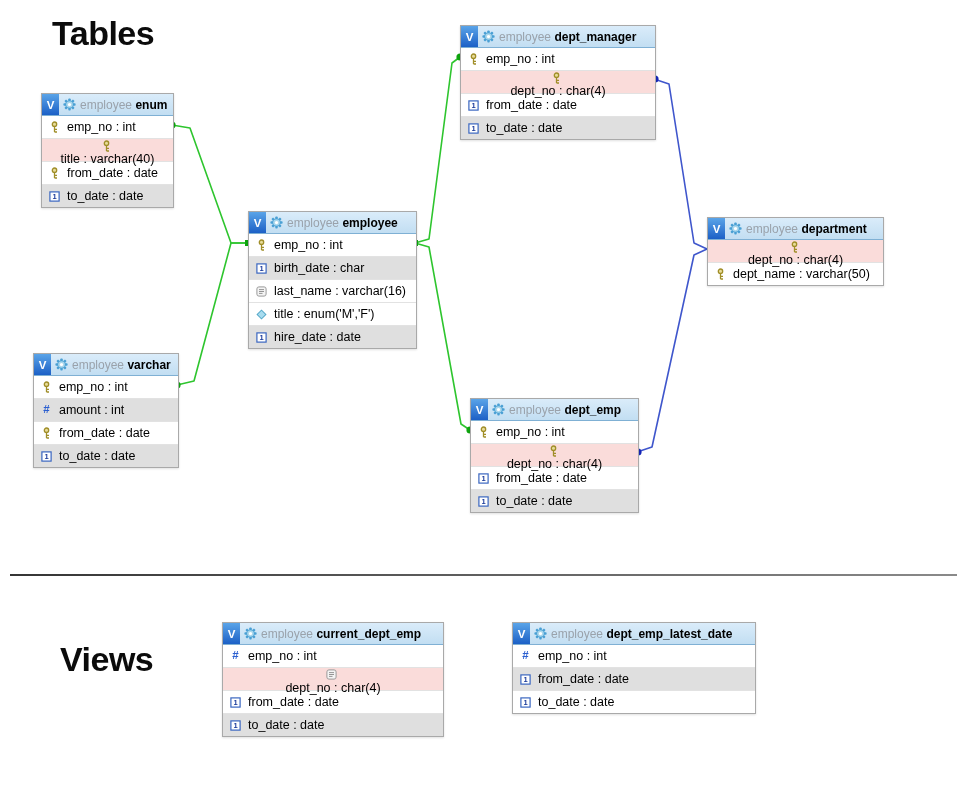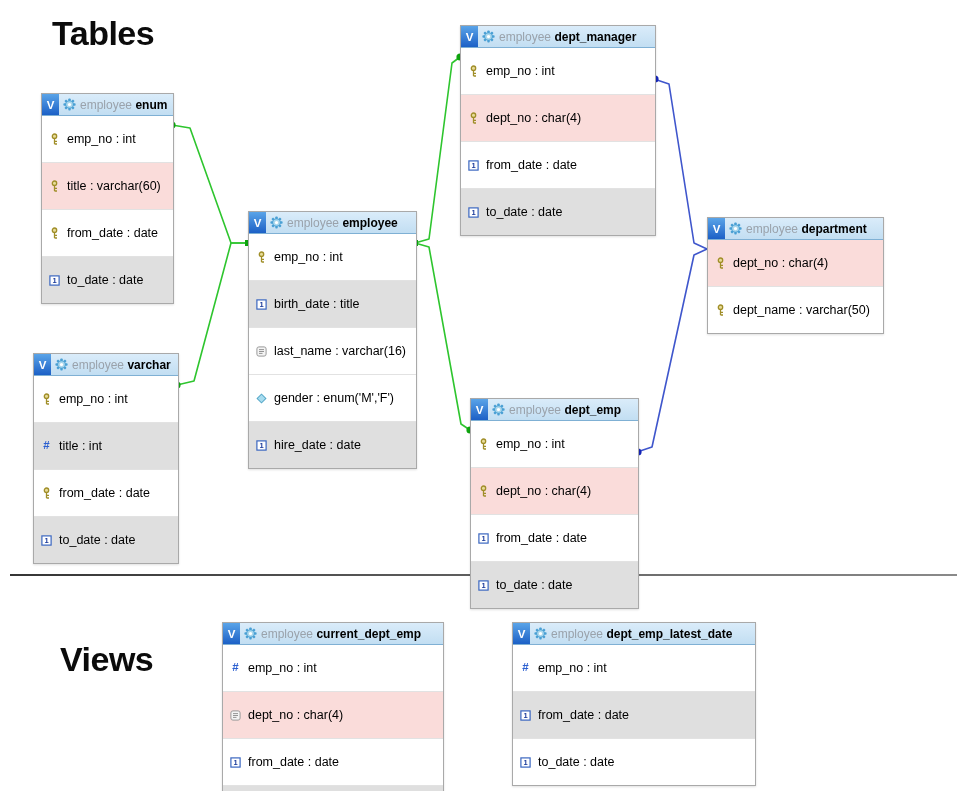--- a/index.html
+++ b/index.html
@@ -26,25 +26,25 @@
           background:linear-gradient(var(--header-top,#daecfa),var(--header-bottom,#c2def2));
           border-bottom:1px solid #7fb0d4;}
   .v-badge{width:17px;height:21px;flex:0 0 17px;
           background:linear-gradient(var(--badge-top,#5aa4e8),var(--badge-bottom,#1c60c6));
           color:#fff;font-weight:700;font-size:11.5px;display:flex;align-items:center;justify-content:center;}
   .gear{margin-left:4px;display:flex;align-items:center;}
   .entity-title{flex:1;font-size:12px;white-space:nowrap;padding:0 4px;overflow:hidden;}
   .entity-prefix{color:#9aa2ab;}
   .entity-name{font-weight:700;color:#000;}
 
-  .col-row{height:22px;display:flex;align-items:center;font-size:12.5px;color:#000;padding:12px 3px;}
+  .col-row{height:22px;display:flex;align-items:center;font-size:12.5px;color:#000;padding:0 3px;}
   .col-row + .col-row{border-top:1px solid #e2e2e2;}
   .col-row.white{background:#ffffff;}
   .col-row.gray{background:var(--row-gray,#dfdfdf);}
-  .col-row.pink{background:var(--row-pink,#fadcda);}
+  .col-row.pink{background:var(--row-pink,#fadcda);flex-direction:column;}
   .col-icon{width:13px;flex:0 0 13px;display:flex;justify-content:center;align-items:center;margin:0 6px 0 3px;}
   .col-label{white-space:nowrap;}
   .hash{color:#2b5fd0;font-weight:700;font-size:11.5px;line-height:1;}
 </style>
 </head>
 <body>
 
 <div id="canvas">
 
   <div class="heading" id="views-heading">Views</div>
@@ -98,21 +98,21 @@
           </span>
           <span class="col-label">emp_no : int</span>
         </div>
         <div class="col-row pink">
           <span class="col-icon">
             <svg width="11" height="12" viewBox="0 0 11 12">
               <circle cx="5.5" cy="3.2" r="2.2" fill="#e8dc9a" stroke="#a08e28" stroke-width="1.3"></circle>
               <path d="M5.5 5.4 V11 M5.5 8.4 H8 M5.5 11 H8" stroke="#a08e28" stroke-width="1.3" fill="none"></path>
             </svg>
           </span>
-          <span class="col-label">title : varchar(60)</span>
+          <span class="col-label">title : varchar(40)</span>
         </div>
         <div class="col-row white">
           <span class="col-icon">
             <svg width="11" height="12" viewBox="0 0 11 12">
               <circle cx="5.5" cy="3.2" r="2.2" fill="#e8dc9a" stroke="#a08e28" stroke-width="1.3"></circle>
               <path d="M5.5 5.4 V11 M5.5 8.4 H8 M5.5 11 H8" stroke="#a08e28" stroke-width="1.3" fill="none"></path>
             </svg>
           </span>
           <span class="col-label">from_date : date</span>
         </div>
@@ -212,38 +212,38 @@
           </span>
           <span class="col-label">emp_no : int</span>
         </div>
         <div class="col-row gray">
           <span class="col-icon">
             <svg width="11" height="11" viewBox="0 0 11 11">
               <rect x="0.9" y="0.9" width="9.2" height="9.2" fill="#ffffff" stroke="#3a66c0" stroke-width="1.2"></rect>
               <text x="5.5" y="8.2" font-size="7.5" fill="#1a3a9a" text-anchor="middle" font-weight="bold" font-family="Liberation Sans, sans-serif">1</text>
             </svg>
           </span>
-          <span class="col-label">birth_date : title</span>
+          <span class="col-label">birth_date : char</span>
         </div>
         <div class="col-row white">
           <span class="col-icon">
             <svg width="11" height="11" viewBox="0 0 11 11">
               <rect x="0.9" y="0.9" width="9.2" height="9.2" rx="2" fill="#f4f4f4" stroke="#9a9a9a" stroke-width="1"></rect>
               <path d="M3 3.6 H8 M3 5.5 H8 M3 7.4 H6.5" stroke="#8a8a8a" stroke-width="0.9" fill="none"></path>
             </svg>
           </span>
           <span class="col-label">last_name : varchar(16)</span>
         </div>
         <div class="col-row white">
           <span class="col-icon">
             <svg width="11" height="11" viewBox="0 0 11 11">
               <rect x="2.4" y="2.4" width="6.2" height="6.2" transform="rotate(45 5.5 5.5)" fill="#a8dcef" stroke="#55a8c8" stroke-width="1"></rect>
             </svg>
           </span>
-          <span class="col-label">gender : enum('M','F')</span>
+          <span class="col-label">title : enum('M','F')</span>
         </div>
         <div class="col-row gray">
           <span class="col-icon">
             <svg width="11" height="11" viewBox="0 0 11 11">
               <rect x="0.9" y="0.9" width="9.2" height="9.2" fill="#ffffff" stroke="#3a66c0" stroke-width="1.2"></rect>
               <text x="5.5" y="8.2" font-size="7.5" fill="#1a3a9a" text-anchor="middle" font-weight="bold" font-family="Liberation Sans, sans-serif">1</text>
             </svg>
           </span>
           <span class="col-label">hire_date : date</span>
         </div>
@@ -274,21 +274,21 @@
               <circle cx="5.5" cy="3.2" r="2.2" fill="#e8dc9a" stroke="#a08e28" stroke-width="1.3"></circle>
               <path d="M5.5 5.4 V11 M5.5 8.4 H8 M5.5 11 H8" stroke="#a08e28" stroke-width="1.3" fill="none"></path>
             </svg>
           </span>
           <span class="col-label">emp_no : int</span>
         </div>
         <div class="col-row gray">
           <span class="col-icon">
             <span class="hash">#</span>
           </span>
-          <span class="col-label">title : int</span>
+          <span class="col-label">amount : int</span>
         </div>
         <div class="col-row white">
           <span class="col-icon">
             <svg width="11" height="12" viewBox="0 0 11 12">
               <circle cx="5.5" cy="3.2" r="2.2" fill="#e8dc9a" stroke="#a08e28" stroke-width="1.3"></circle>
               <path d="M5.5 5.4 V11 M5.5 8.4 H8 M5.5 11 H8" stroke="#a08e28" stroke-width="1.3" fill="none"></path>
             </svg>
           </span>
           <span class="col-label">from_date : date</span>
         </div>

